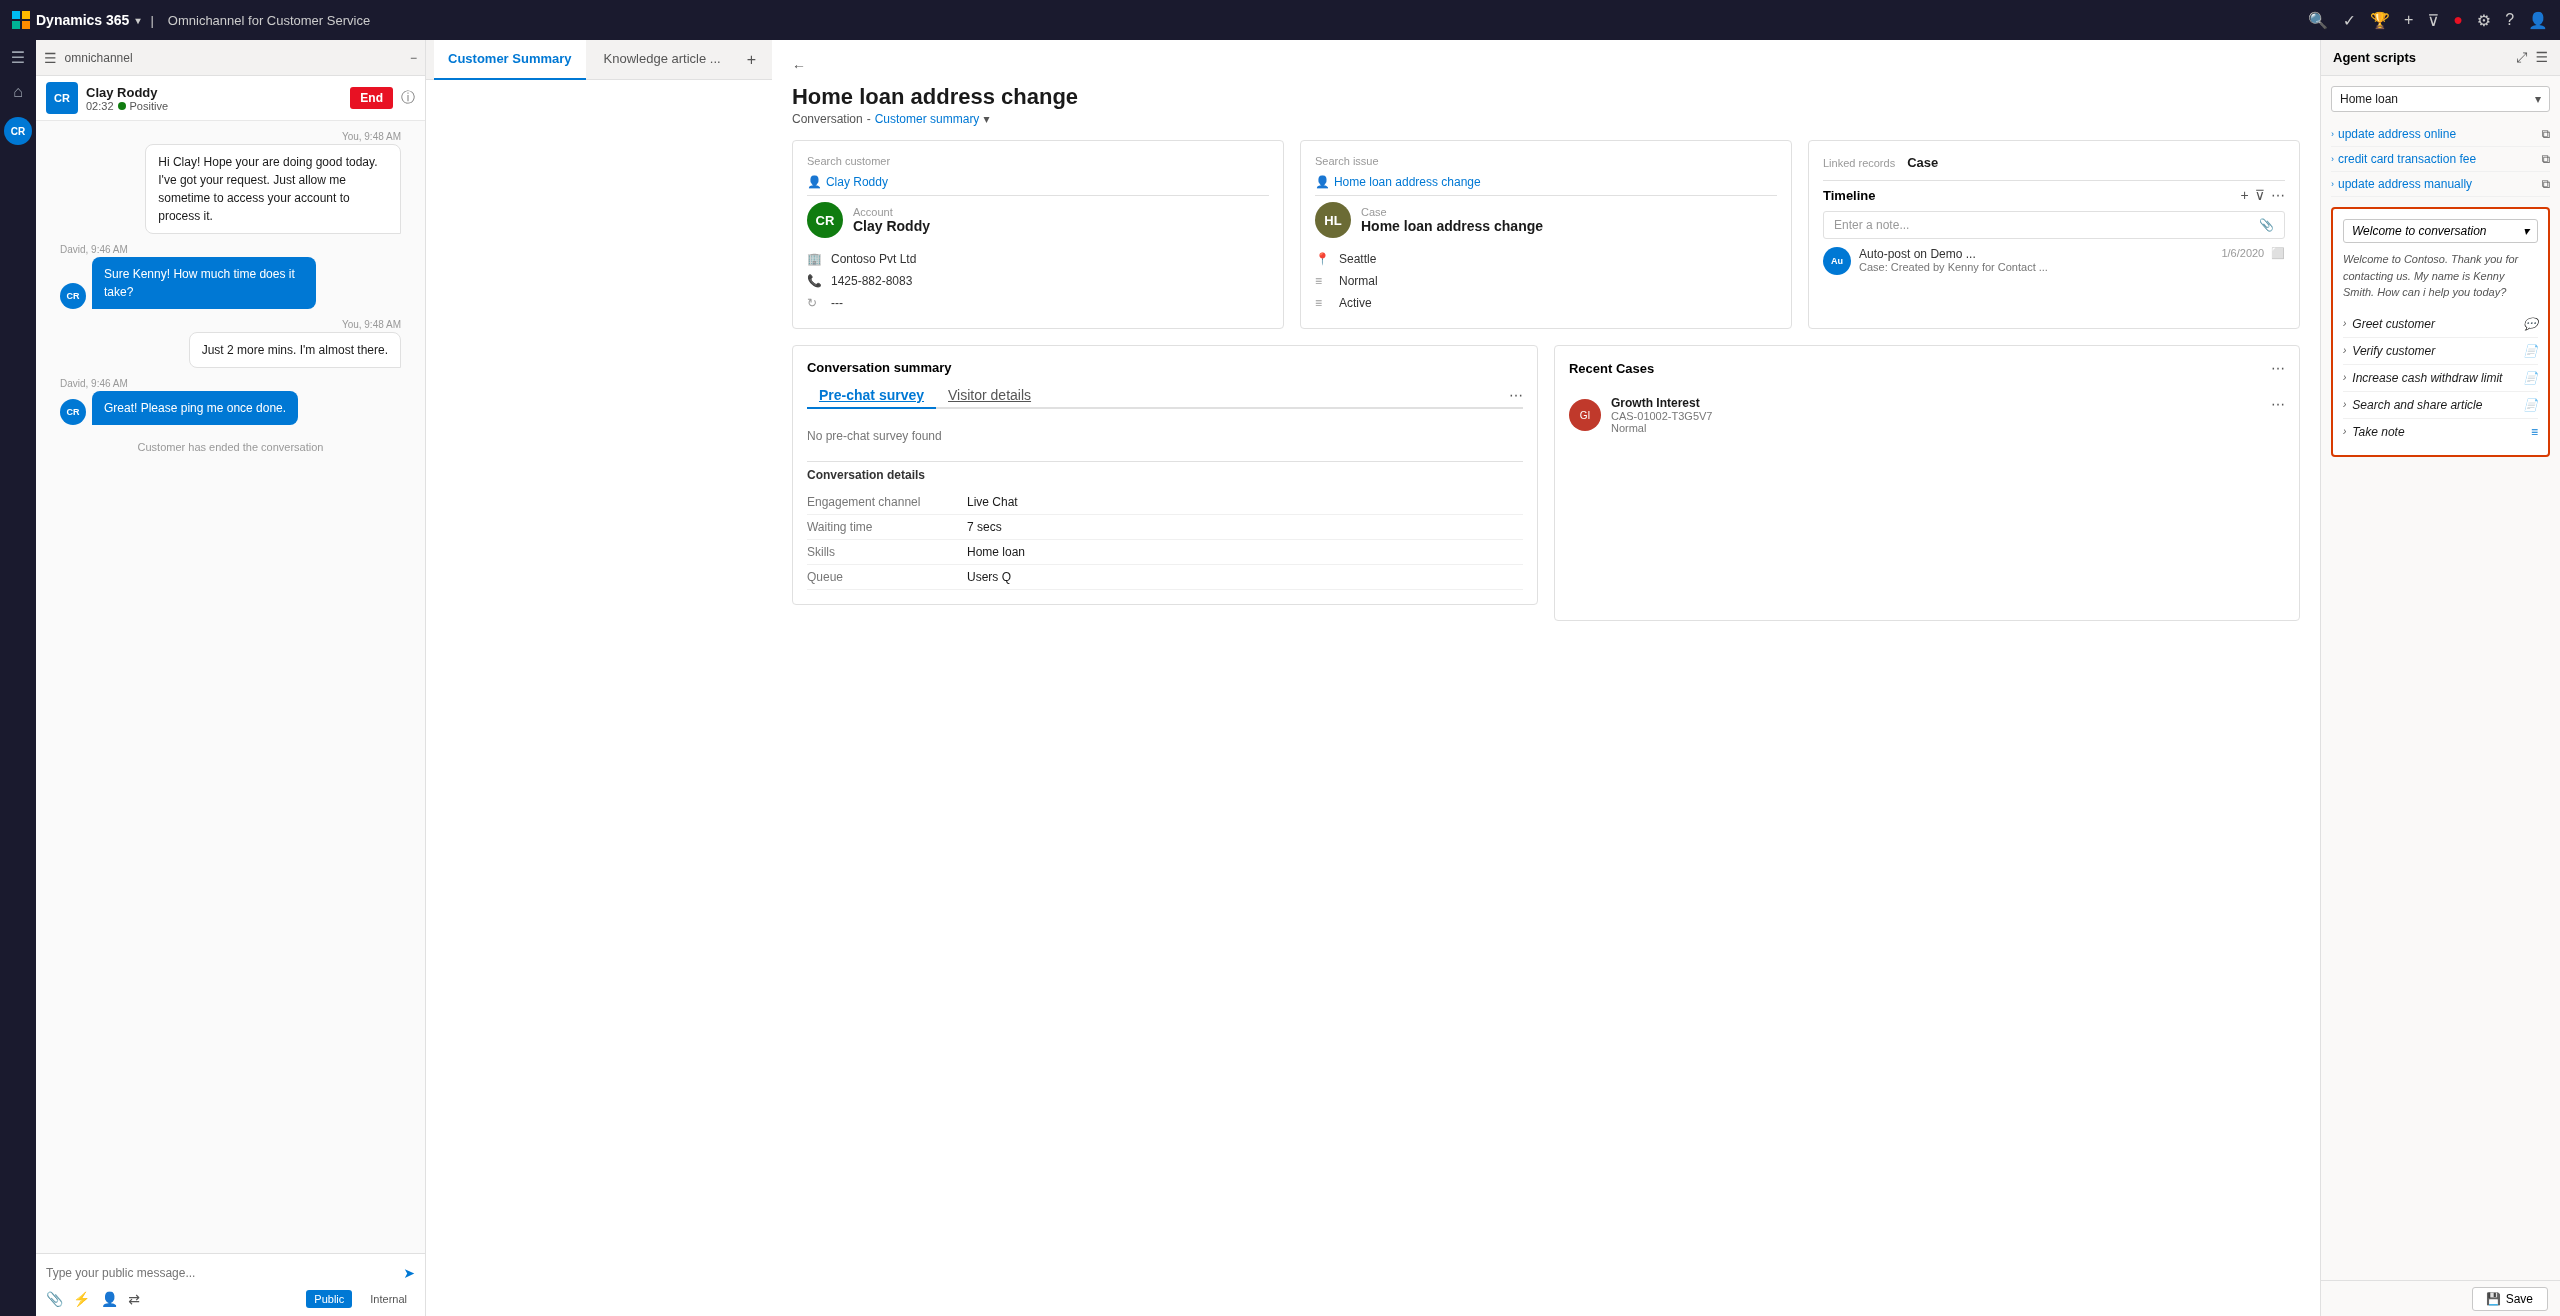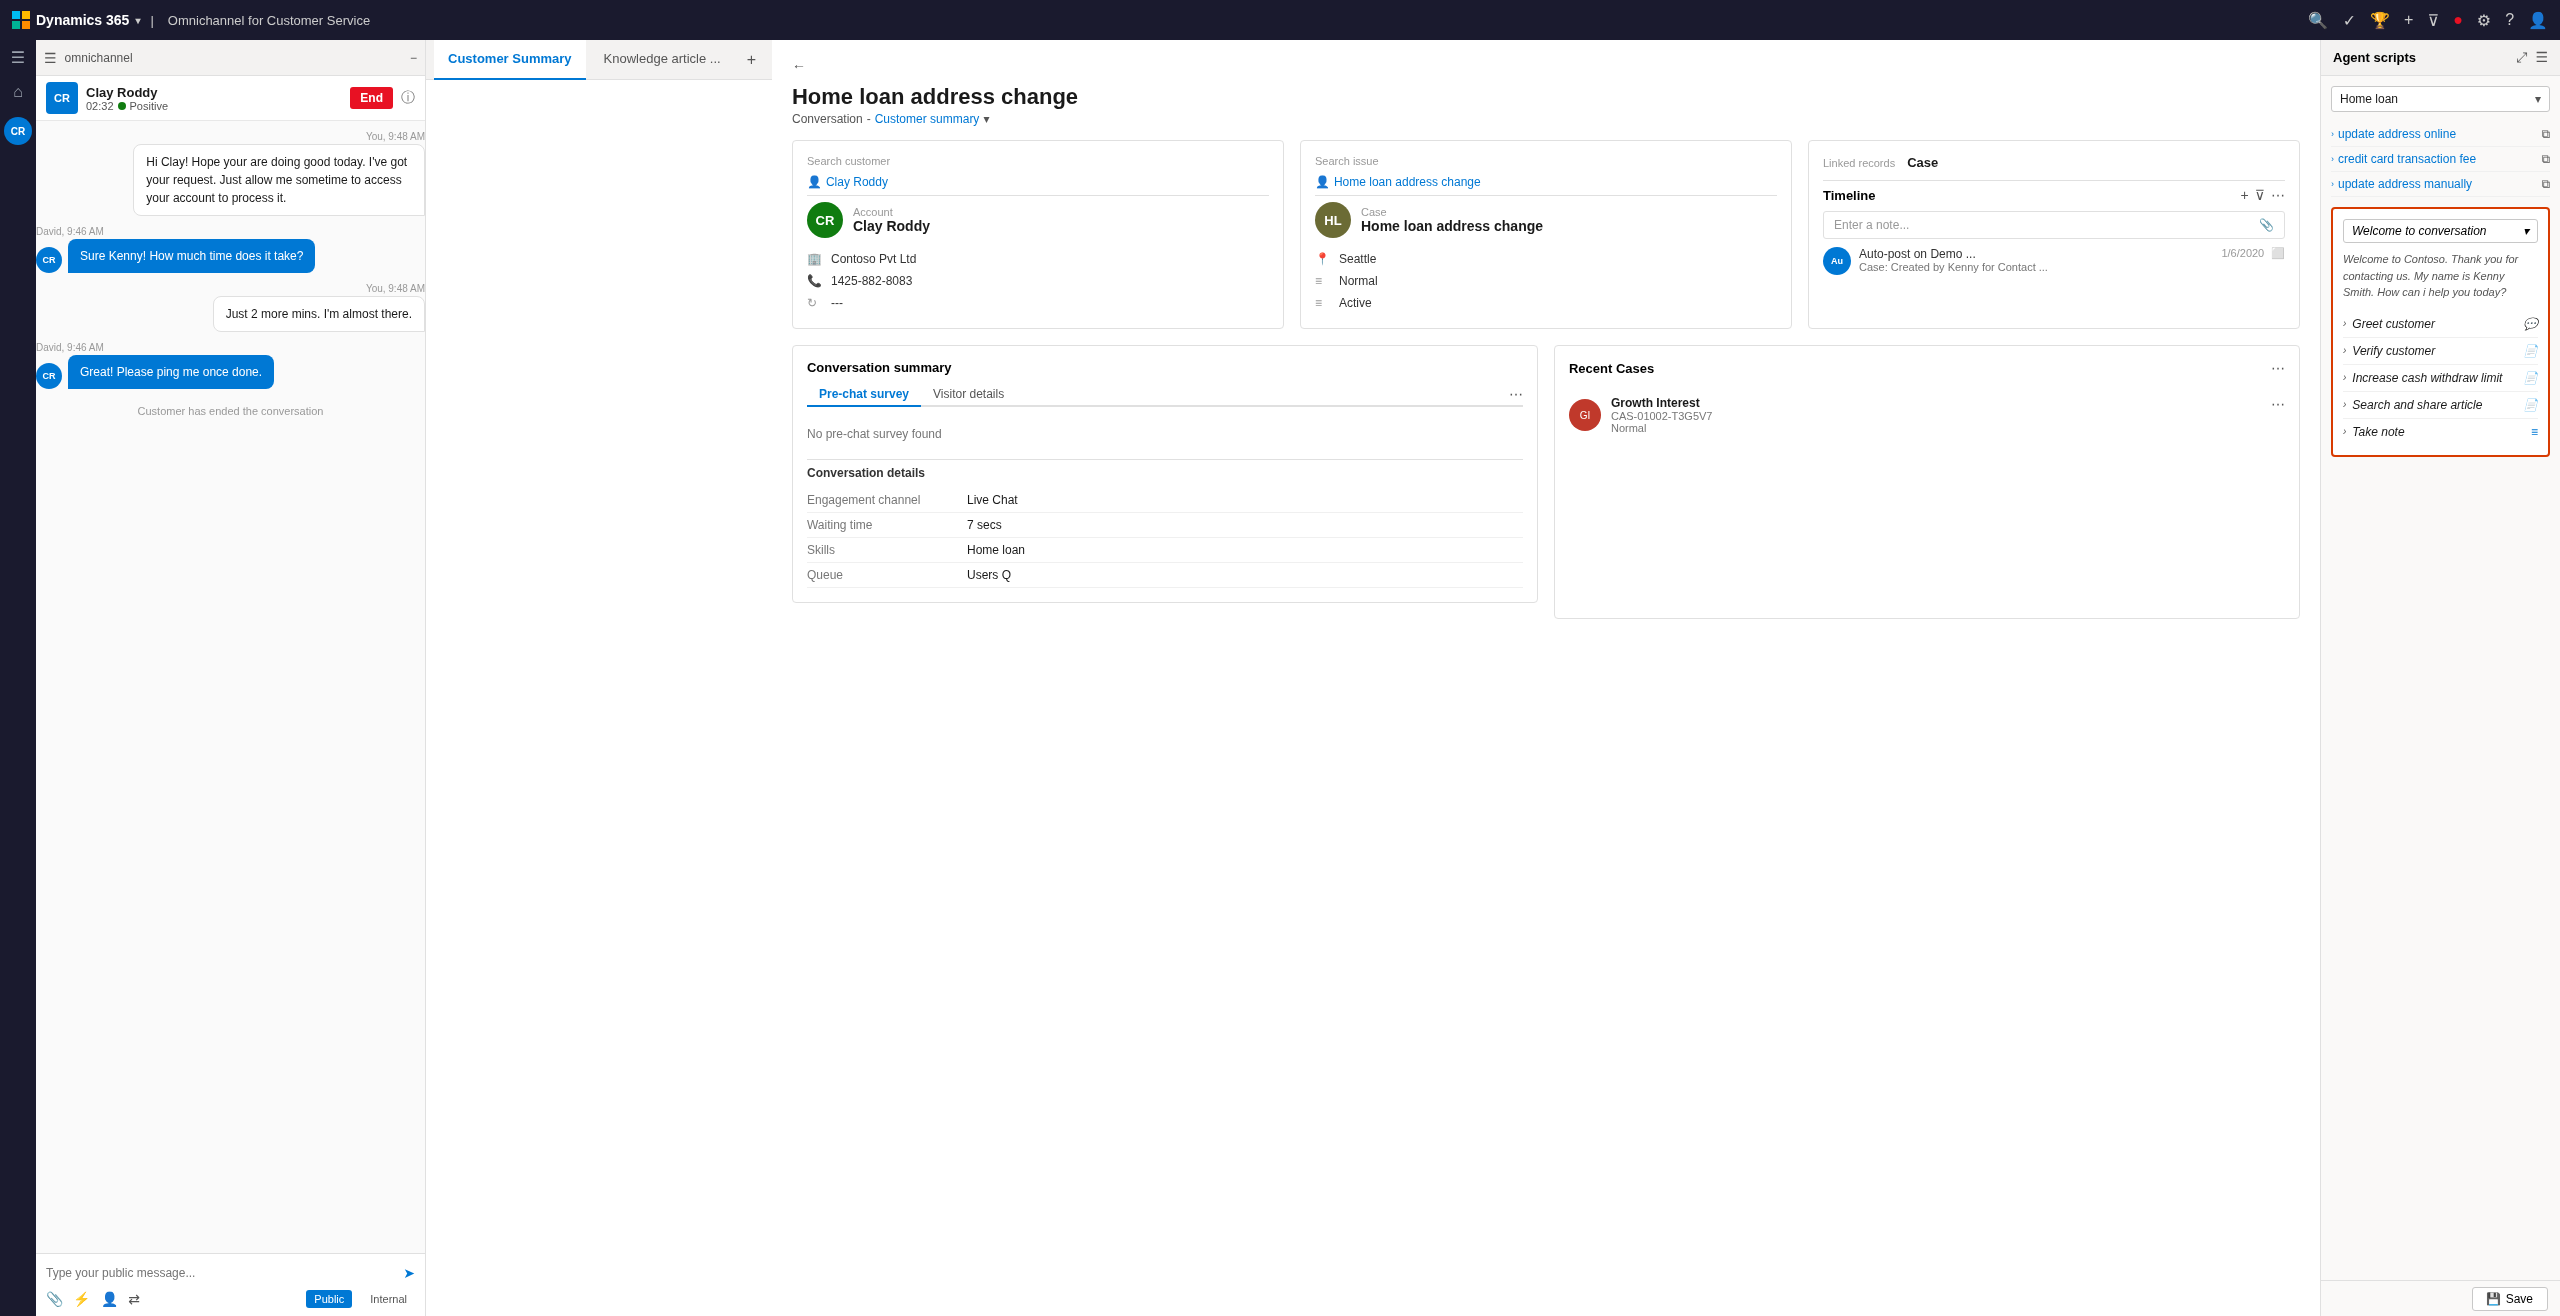--- a/index.html
+++ b/index.html
@@ -84,21 +84,21 @@
     .positive-dot { width: 8px; height: 8px; border-radius: 50%; background: #107c10; display: inline-block; }
     .end-btn {
       background: #e81123; color: #fff; border: none; border-radius: 3px;
       padding: 4px 10px; font-size: 12px; cursor: pointer; font-weight: 600;
     }
     .info-icon { color: #777; font-size: 14px; }
 
     .chat-messages {
       flex: 1;
       overflow-y: auto;
-      padding: 10px 0;
+      padding: 10px 24px;
       display: flex;
       flex-direction: column;
       gap: 10px;
       background: #fafafa;
     }
     .msg-you { align-self: flex-end; max-width: 75%; }
     .msg-customer { align-self: flex-start; max-width: 75%; display: flex; gap: 6px; align-items: flex-end; }
     .msg-bubble-you {
       background: #fff;
       border: 1px solid #e0e0e0;
@@ -222,21 +222,21 @@
     .timeline-note { border: 1px solid #e0e0e0; border-radius: 3px; padding: 6px 10px; font-size: 12px; color: #999; margin-bottom: 8px; display: flex; align-items: center; justify-content: space-between; }
     .timeline-item { display: flex; gap: 8px; align-items: flex-start; font-size: 11px; color: #555; }
     .timeline-avatar-blue { width: 28px; height: 28px; border-radius: 50%; background: #0078d4; display: flex; align-items: center; justify-content: center; color: #fff; font-size: 9px; font-weight: 700; flex-shrink: 0; }
     .timeline-content { flex: 1; }
     .timeline-main-text { font-size: 12px; color: #333; }
     .timeline-sub-text { font-size: 11px; color: #777; }
     .timeline-date { font-size: 11px; color: #999; white-space: nowrap; }
 
     .conv-summary-card { border: 1px solid #e0e0e0; border-radius: 4px; padding: 14px; background: #fff; margin-bottom: 16px; }
     .conv-tabs { display: flex; align-items: center; gap: 0; border-bottom: 2px solid #e0e0e0; margin-bottom: 12px; }
-    .conv-tab { padding: 4px 12px; font-size: 12px; cursor: pointer; color: #555; border-bottom: 2px solid transparent; margin-bottom: -2px; }
+    .conv-tab { padding: 4px 12px; font-size: 14px; cursor: pointer; color: #555; border-bottom: 2px solid transparent; margin-bottom: -2px; text-decoration: underline; }
     .conv-tab.active { color: #0078d4; border-bottom: 2px solid #0078d4; font-weight: 600; }
     .conv-more { margin-left: auto; color: #555; font-size: 14px; cursor: pointer; }
     .no-survey { font-size: 12px; color: #777; padding: 8px 0 12px; }
     .conv-details-title { font-size: 12px; font-weight: 600; color: #333; margin-bottom: 8px; }
     .conv-detail-row { display: flex; padding: 5px 0; border-bottom: 1px solid #f0f0f0; font-size: 12px; }
     .conv-detail-label { color: #777; width: 160px; flex-shrink: 0; }
     .conv-detail-value { color: #1a1a1a; font-weight: 500; }
 
     .recent-cases-card { border: 1px solid #e0e0e0; border-radius: 4px; padding: 14px; background: #fff; }
     .recent-cases-header { display: flex; align-items: center; margin-bottom: 12px; }

